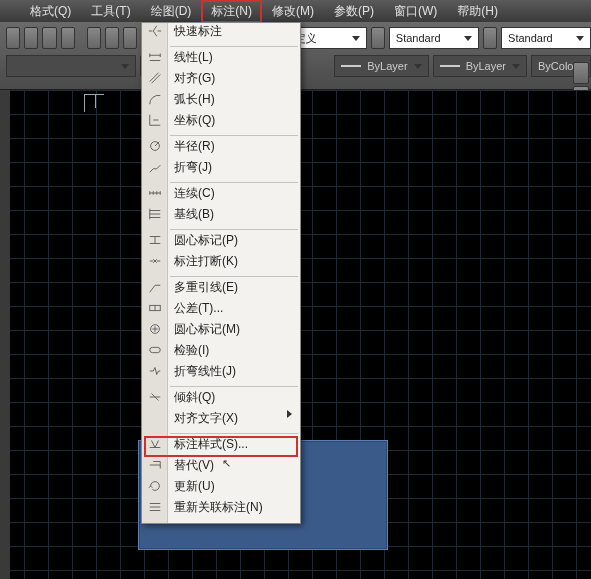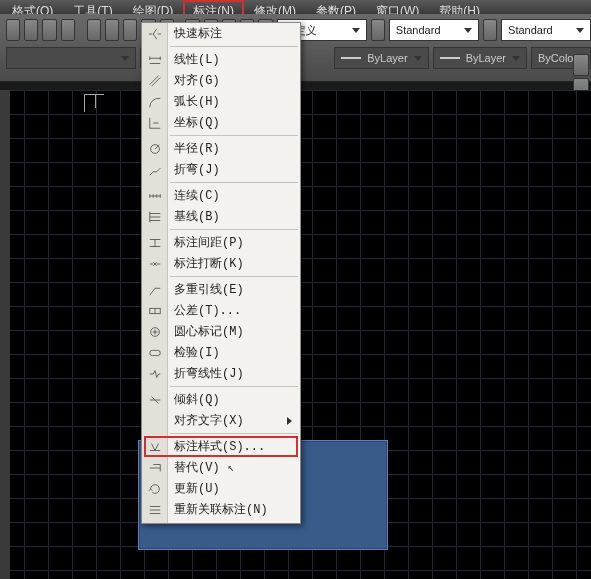--- a/index.html
+++ b/index.html
@@ -6,26 +6,26 @@
   body {
     width: 591px;
     height: 579px;
     background: #1a1a1a;
     font-family: "Microsoft YaHei", sans-serif;
     font-size: 12px;
     overflow: hidden;
     position: relative;
   }
   .menubar {
-    height: 14px;
+    height: 22px;
     background: linear-gradient(#5a5a5a, #3a3a3a);
     display: flex;
-    align-items: flex-start;
+    align-items: center;
     color: #e0e0e0;
-    padding-left: 2px;
+    padding-left: 20px;
   }
   .menubar-item {
     padding: 3px 10px;
     cursor: pointer;
   }
   .menubar-item.highlighted {
     border: 2px solid #d03030;
     padding: 1px 8px;
   }
   .toolbar-area {
@@ -111,25 +111,23 @@
     position: absolute;
     left: 0; top: 0; bottom: 0;
     width: 26px;
     background: #e3e0da;
     border-right: 1px solid #c8c4bc;
   }
   .menu-item {
     position: relative;
     height: 21px;
     display: flex;
-    align-items: center;
     padding-left: 32px;
     color: #222;
     cursor: pointer;
-    font-family: Liberation Mono, monospace;
   }
   .menu-item .icon {
     position: absolute;
     left: 5px;
     width: 16px;
     height: 16px;
     display:flex;
     align-items:center;
     justify-content:center;
     color:#5a5a3a;
@@ -343,21 +341,21 @@
         </span>
         <span>基线(B)</span>
       </div>
       <div class="menu-sep"></div>
       <div class="menu-item">
         <span class="icon">
           <svg viewBox="0 0 16 16">
             <path d="M2 4h12M2 12h12M8 4v8" stroke="#555" fill="none"></path>
           </svg>
         </span>
-        <span>标注间距(P)</span>
+        <span>圆心标记(P)</span>
       </div>
       <div class="menu-item">
         <span class="icon">
           <svg viewBox="0 0 16 16">
             <path d="M2 8h4M10 8h4M6 6l4 4M6 10l4-4" stroke="#555" fill="none"></path>
           </svg>
         </span>
         <span>标注打断(K)</span>
       </div>
       <div class="menu-sep"></div>

